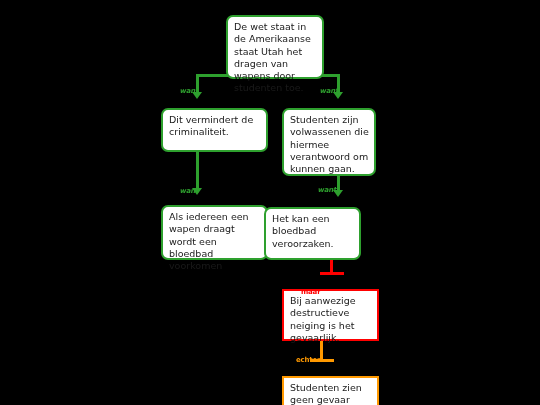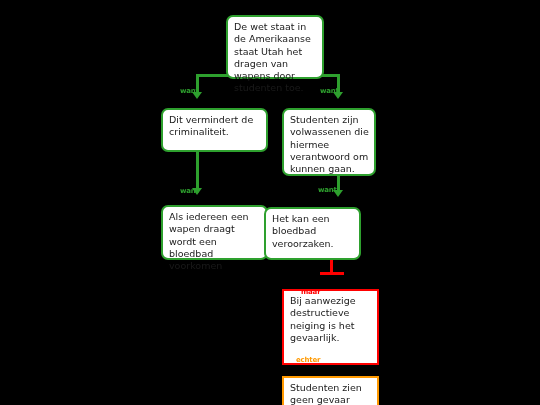--- a/index.html
+++ b/index.html
@@ -36,21 +36,21 @@
   .node.orange { border: 2px solid #ff9900; }
 
   
   .conn {
     position: absolute;
     z-index: 2;
   }
   .vline, .hline, .cap {
     position: absolute;
   }
-  .g { background: #2ea02e; }
+  .g { background: #2ea02e; font-style: italic; }
   .r { background: #ff0000; }
   .o { background: #ff9900; }
 
   
   .arrow {
     position: absolute;
     width: 0;
     height: 0;
     border-left: 5px solid transparent;
     border-right: 5px solid transparent;
@@ -123,17 +123,17 @@
   <div class="node rounded green" style="left:226px; top:3px; width:98px; height:64px;">De wet staat in de Amerikaanse staat Utah het dragen van wapens door studenten toe.</div>
 
   <div class="node rounded green" style="left:161px; top:96px; width:107px; height:44px;">Dit vermindert de criminaliteit.</div>
 
   <div class="node rounded green" style="left:282px; top:96px; width:94px; height:68px;">Studenten zijn volwassenen die hiermee verantwoord om kunnen gaan.</div>
 
   <div class="node rounded green" style="left:161px; top:193px; width:107px; height:55px;">Als iedereen een wapen draagt wordt een bloedbad voorkomen</div>
 
   <div class="node rounded green" style="left:264px; top:195px; width:97px; height:53px;">Het kan een bloedbad veroorzaken.</div>
 
-  <div class="node red" style="left:282px; top:277px; width:97px; height:76px;">Bij aanwezige destructieve neiging is het gevaarlijk.</div>
+  <div class="node red" style="left:282px; top:277px; width:97px; height:52px;">Bij aanwezige destructieve neiging is het gevaarlijk.</div>
 
   <div class="node orange" style="left:282px; top:364px; width:97px; height:37px;">Studenten zien geen gevaar</div>
 
 </div>
 
 </body></html>

